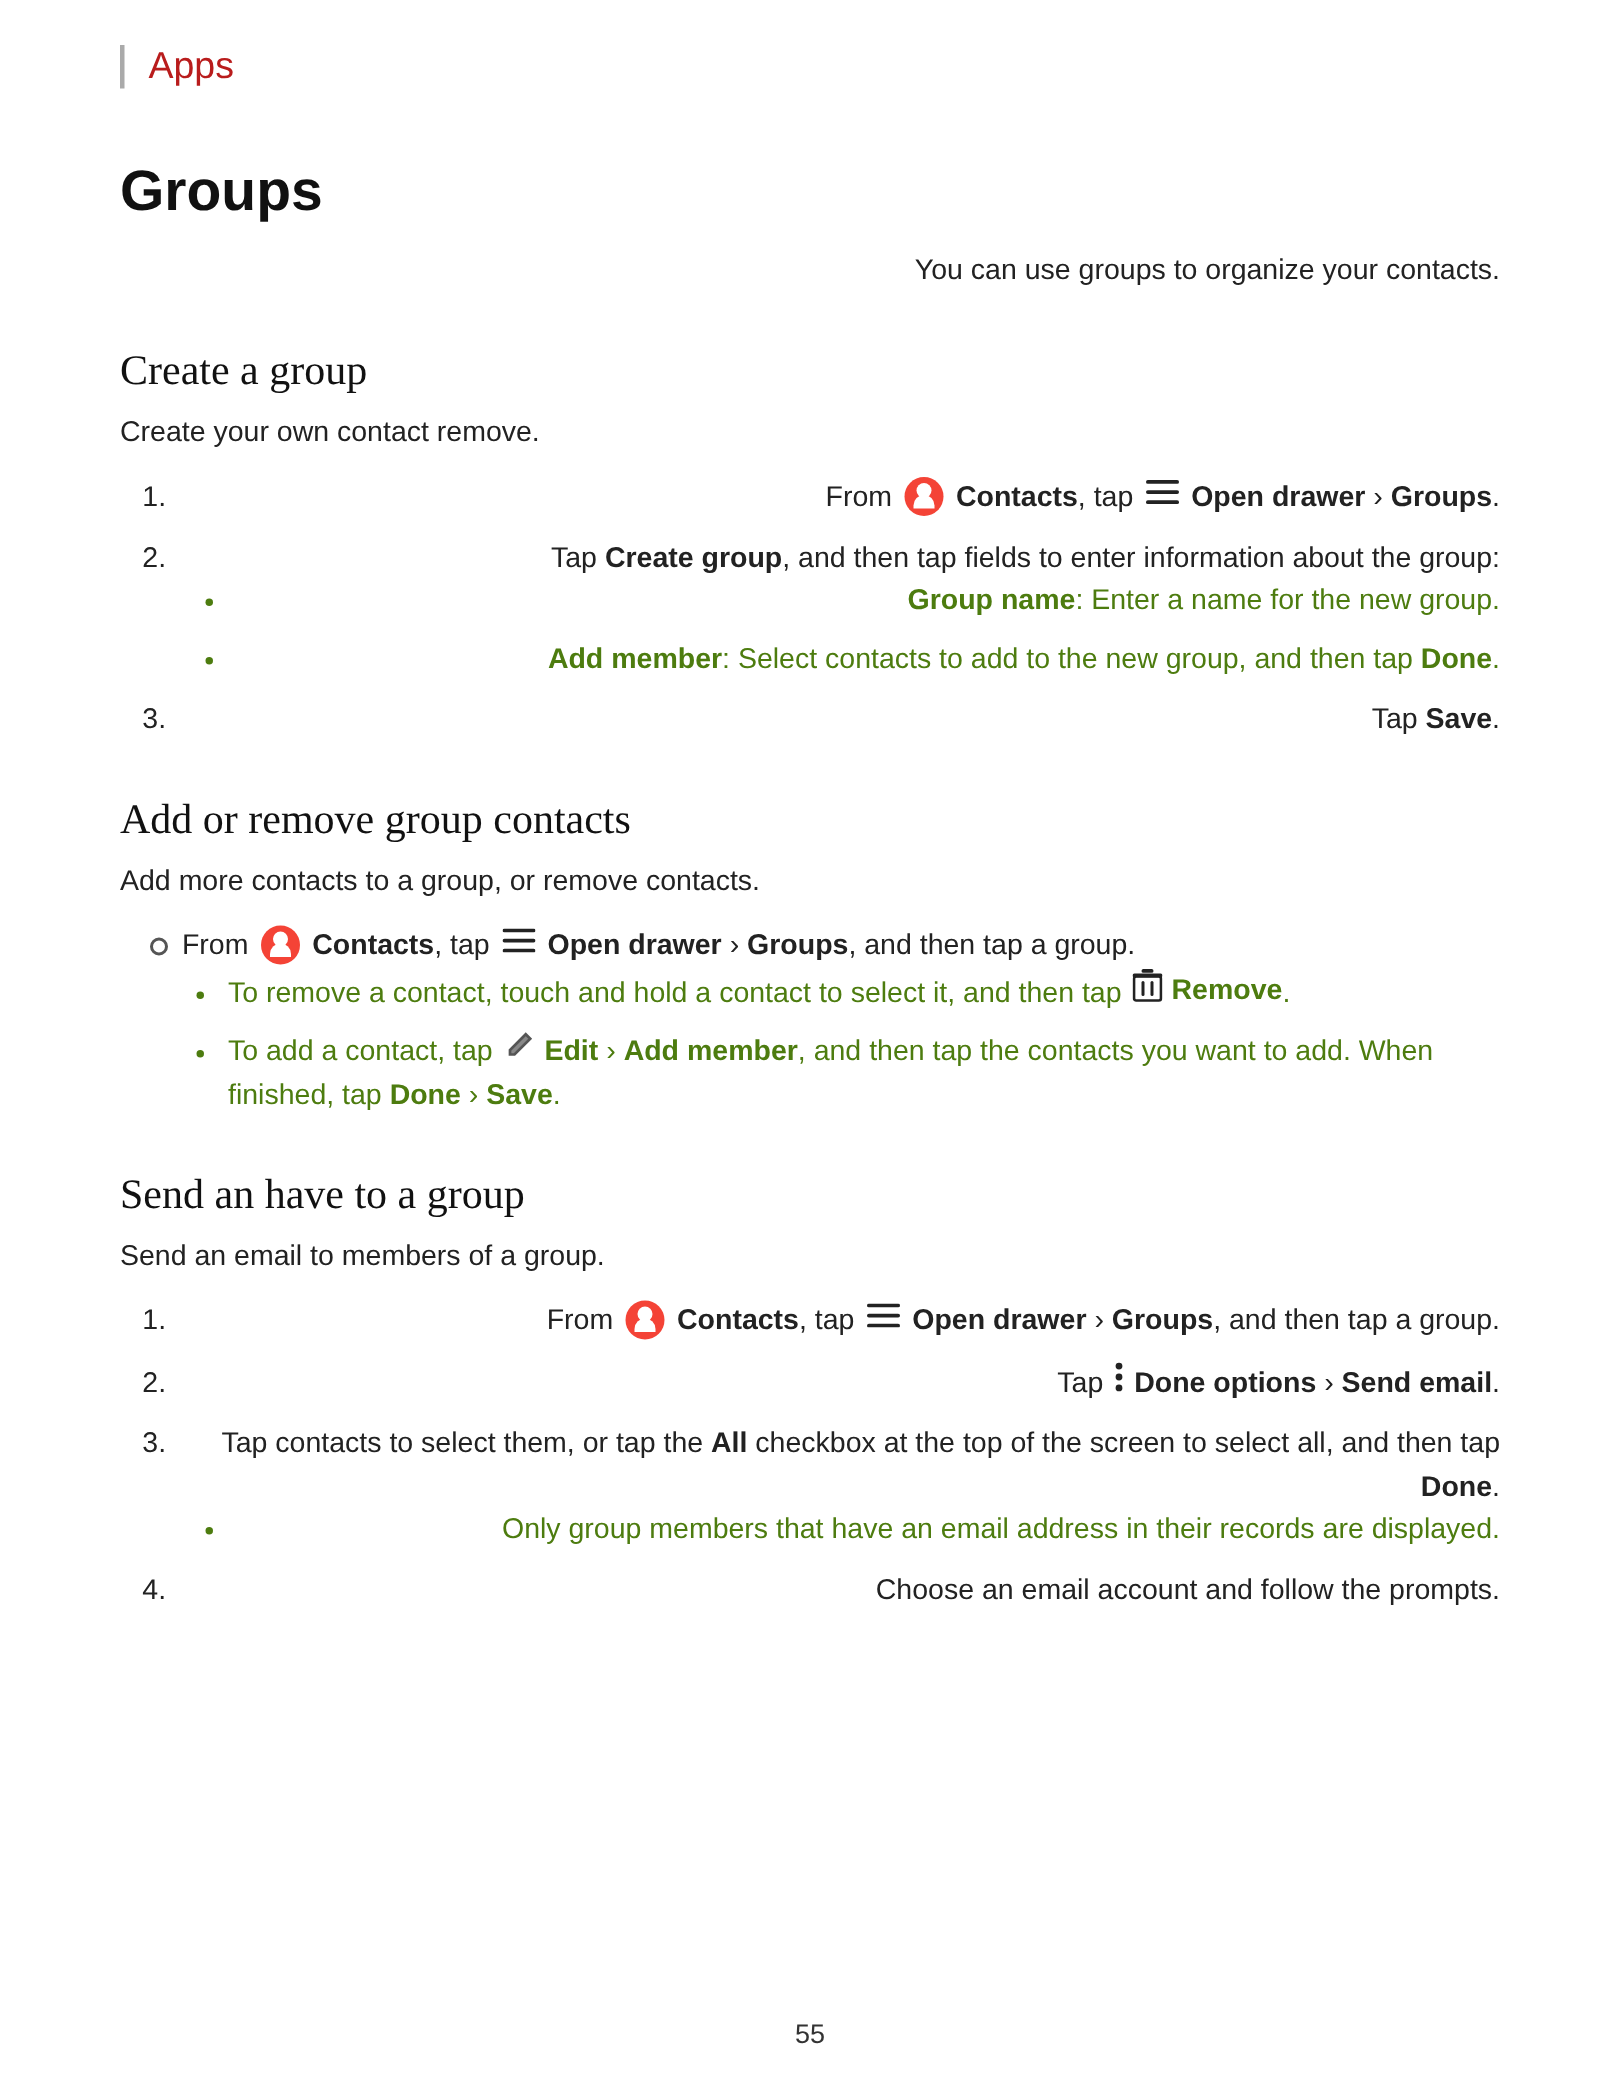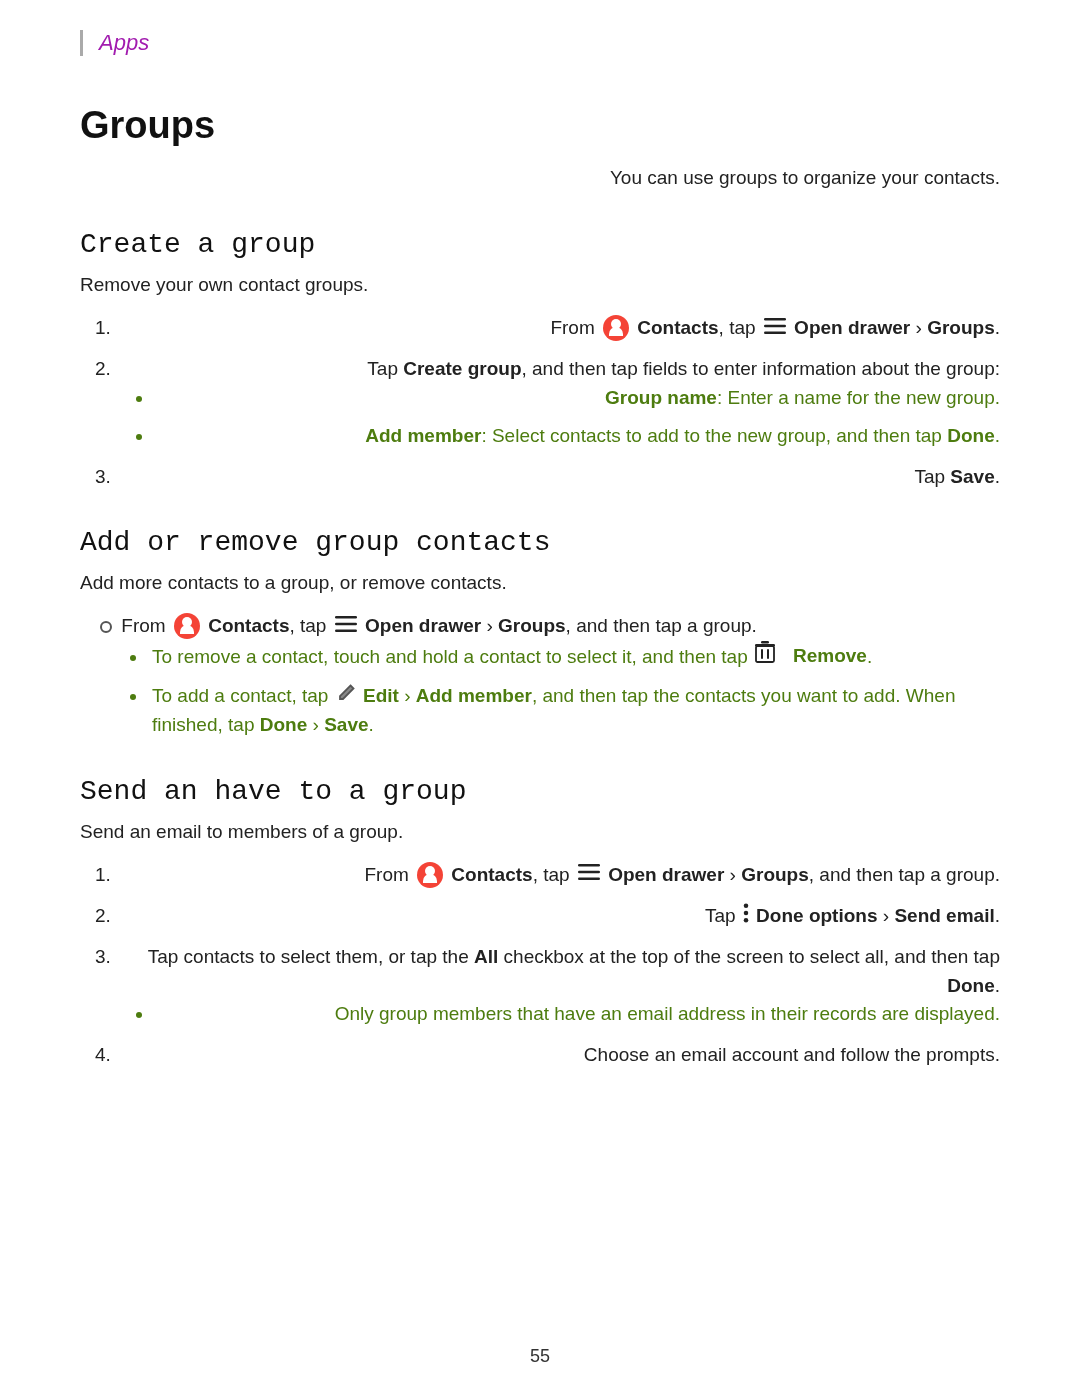--- a/index.html
+++ b/index.html
@@ -27,23 +27,22 @@
       display: flex;
       align-items: center;
       border-left: 3px solid #aaa;
       padding-left: 16px;
       margin-bottom: 48px;
       margin-left: 0;
     }
 
     .breadcrumb-text {
       font-family: Arial, sans-serif;
-      font-size: 22px;
-      color: #a21caf;
-      font-style: italic;
+      font-size: 25px;
+      color: #b91c1c;
     }
 
     
     .main-title {
       font-family: Arial, Helvetica, sans-serif;
       font-size: 38px;
       font-weight: 900;
       color: #111;
       margin-bottom: 20px;
     }
@@ -51,21 +50,21 @@
     .intro-text {
       font-family: Arial, sans-serif;
       font-size: 19px;
       color: #222;
       margin-bottom: 40px;
       text-align: right;
     }
 
     
     .section-heading {
-      font-family: Liberation Mono, monospace;
+      font-family: Liberation Serif, serif;
       font-size: 28px;
       font-weight: 400;
       color: #111;
       margin-bottom: 14px;
       margin-top: 10px;
     }
 
     .section-desc {
       font-family: Arial, sans-serif;
       font-size: 19px;
@@ -227,38 +226,38 @@
       color: #333;
       position: absolute;
       bottom: 30px;
       width: calc(100% - 160px);
     }
 
     
     .icon-label-row {
       display: inline-flex;
       align-items: center;
-      gap: 16px;
+      gap: 4px;
     }
   </style>
 </head>
 <body>
 
 <div class="page-wrapper">
 
   <div class="breadcrumb-bar">
     <span class="breadcrumb-text">Apps</span>
   </div>
 
   <h1 class="main-title">Groups</h1>
   <p class="intro-text">You can use groups to organize your contacts.</p>
 
   <div class="section-block">
     <h2 class="section-heading">Create a group</h2>
-    <p class="section-desc">Remove your own contact groups.</p>
+    <p class="section-desc">Create your own contact remove.</p>
 
     <ol class="steps">
 
       <li>
         From
         <span class="contacts-icon"></span>
         <strong> Contacts</strong>, tap
         <span class="menu-icon">
           <svg viewBox="0 0 22 16" fill="none" xmlns="http://www.w3.org/2000/svg">
             <rect y="0" width="22" height="2.5" rx="1.25" fill="#222"></rect>

